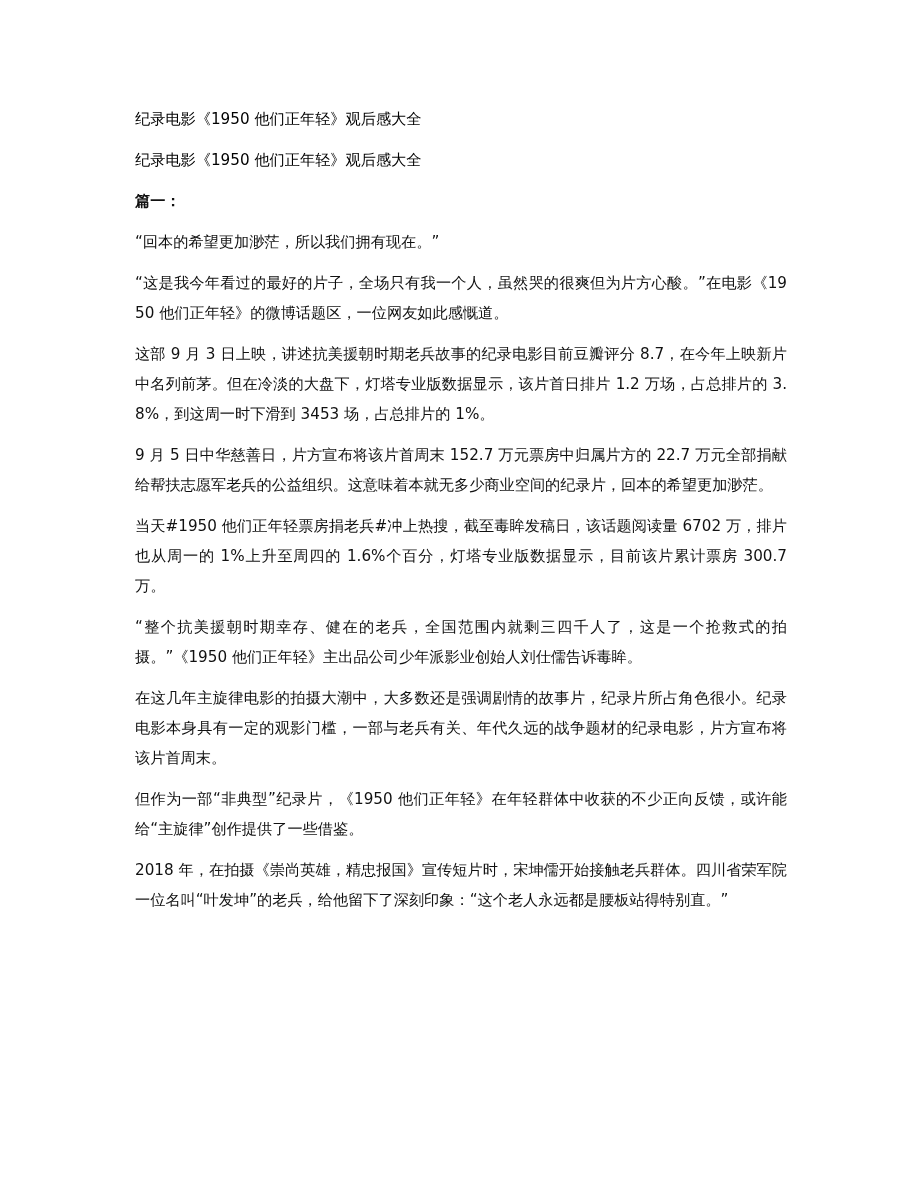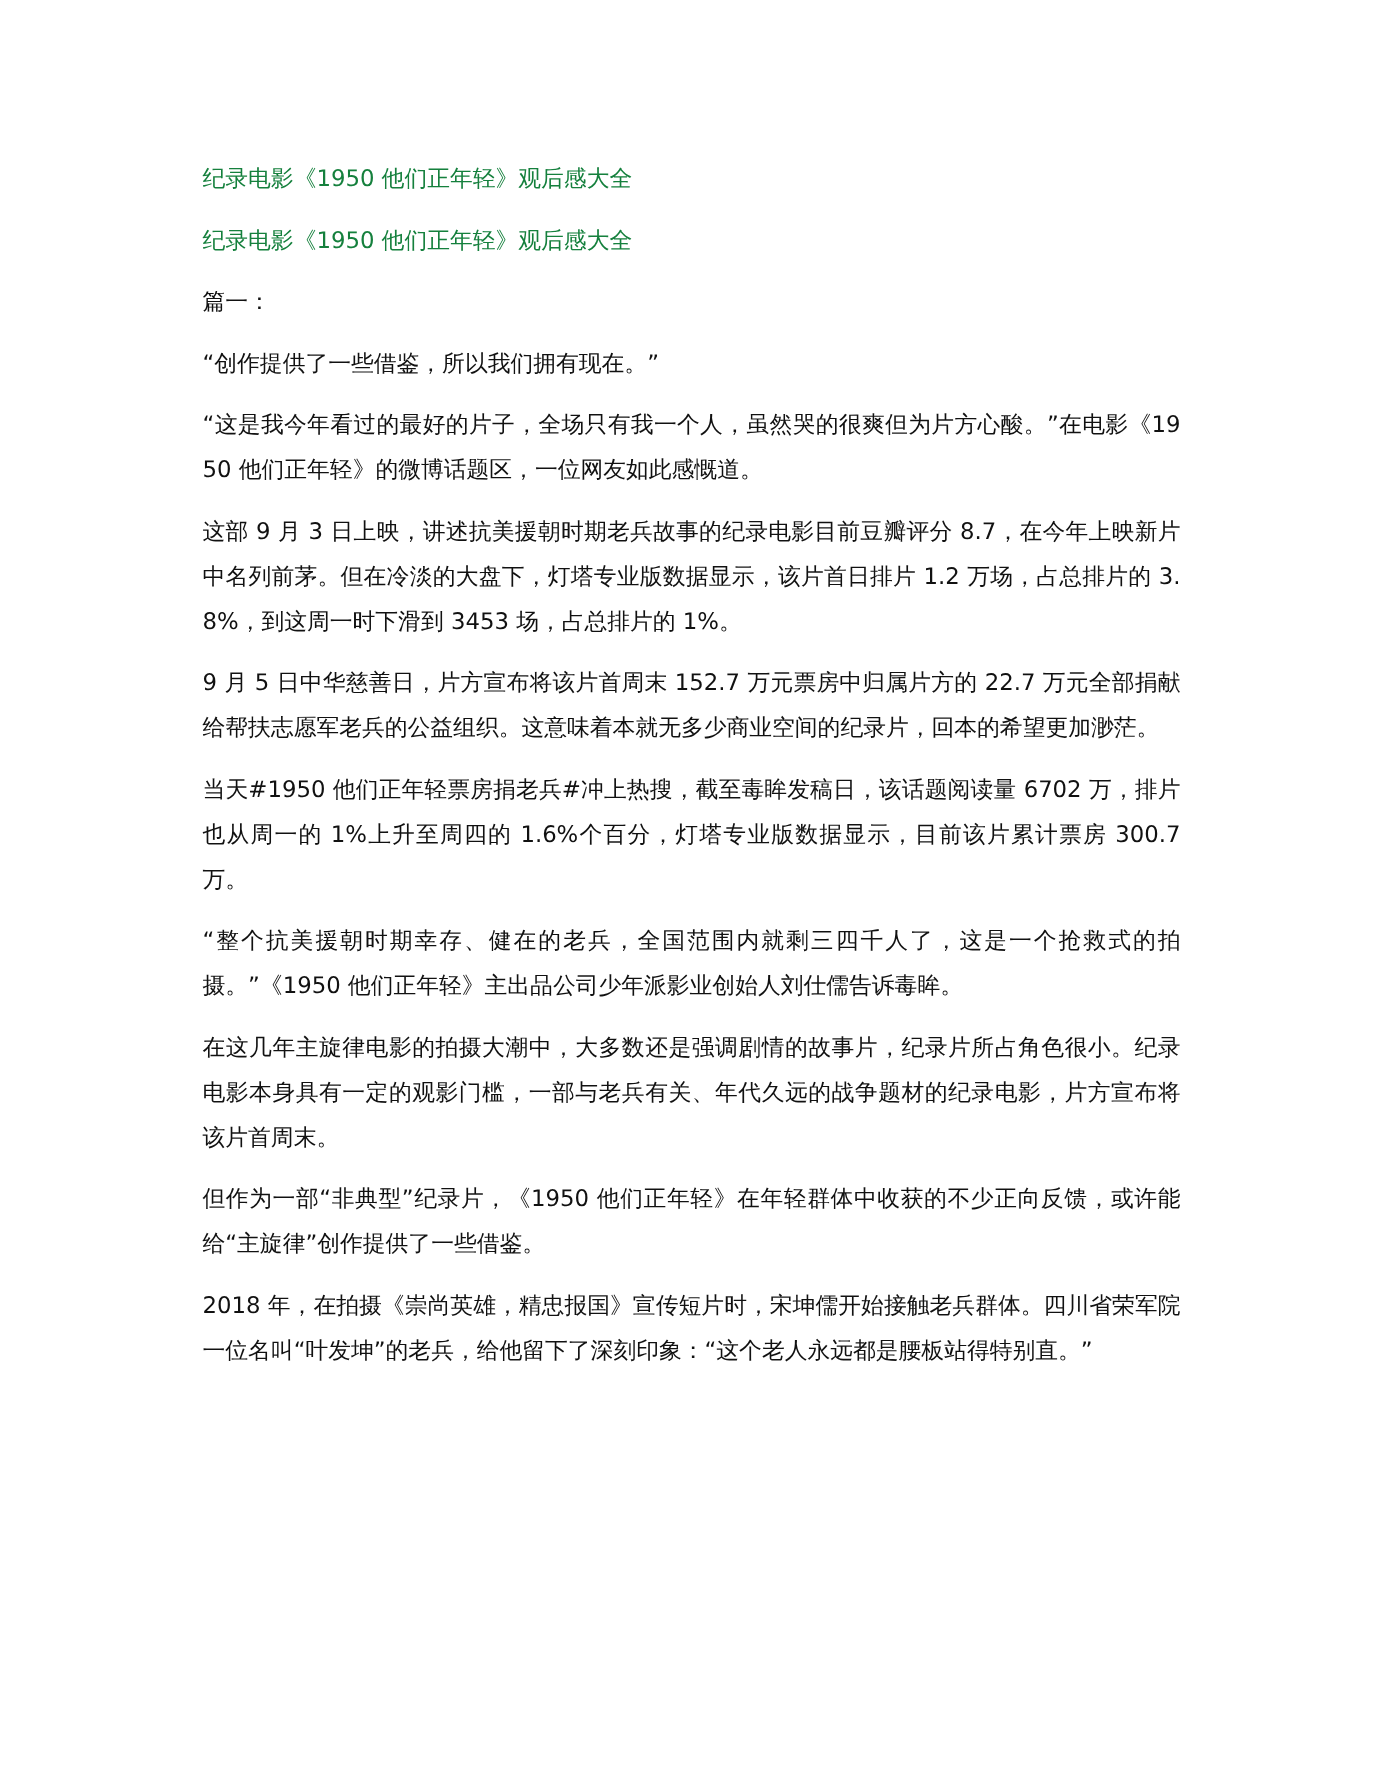--- a/index.html
+++ b/index.html
@@ -25,34 +25,34 @@
     letter-spacing: 0px;
   }
   .para {
     margin: 0 0 11px 0;
     text-align: justify;
     text-justify: inter-ideograph;
     word-break: break-all;
   }
   .title {
     margin: 0 0 11px 0;
-    color: #15803d;
+    color: #000000;
   }
   .section {
-    font-weight: normal;
+    font-weight: bold;
   }
 </style>
 </head>
 <body>
 
 <div class="page">
   <p class="title">纪录电影《1950 他们正年轻》观后感大全</p>
   <p class="title">纪录电影《1950 他们正年轻》观后感大全</p>
   <p class="para section">篇一：</p>
-  <p class="para">“创作提供了一些借鉴，所以我们拥有现在。”</p>
+  <p class="para">“回本的希望更加渺茫，所以我们拥有现在。”</p>
   <p class="para">“这是我今年看过的最好的片子，全场只有我一个人，虽然哭的很爽但为片方心酸。”在电影《1950 他们正年轻》的微博话题区，一位网友如此感慨道。</p>
   <p class="para">这部 9 月 3 日上映，讲述抗美援朝时期老兵故事的纪录电影目前豆瓣评分 8.7，在今年上映新片中名列前茅。但在冷淡的大盘下，灯塔专业版数据显示，该片首日排片 1.2 万场，占总排片的 3.8%，到这周一时下滑到 3453 场，占总排片的 1%。</p>
   <p class="para">9 月 5 日中华慈善日，片方宣布将该片首周末 152.7 万元票房中归属片方的 22.7 万元全部捐献给帮扶志愿军老兵的公益组织。这意味着本就无多少商业空间的纪录片，回本的希望更加渺茫。</p>
   <p class="para">当天#1950 他们正年轻票房捐老兵#冲上热搜，截至毒眸发稿日，该话题阅读量 6702 万，排片也从周一的 1%上升至周四的 1.6%个百分，灯塔专业版数据显示，目前该片累计票房 300.7 万。</p>
   <p class="para">“整个抗美援朝时期幸存、健在的老兵，全国范围内就剩三四千人了，这是一个抢救式的拍摄。”《1950 他们正年轻》主出品公司少年派影业创始人刘仕儒告诉毒眸。</p>
   <p class="para">在这几年主旋律电影的拍摄大潮中，大多数还是强调剧情的故事片，纪录片所占角色很小。纪录电影本身具有一定的观影门槛，一部与老兵有关、年代久远的战争题材的纪录电影，片方宣布将该片首周末。</p>
   <p class="para">但作为一部“非典型”纪录片，《1950 他们正年轻》在年轻群体中收获的不少正向反馈，或许能给“主旋律”创作提供了一些借鉴。</p>
   <p class="para">2018 年，在拍摄《崇尚英雄，精忠报国》宣传短片时，宋坤儒开始接触老兵群体。四川省荣军院一位名叫“叶发坤”的老兵，给他留下了深刻印象：“这个老人永远都是腰板站得特别直。”</p>
 </div>
 

